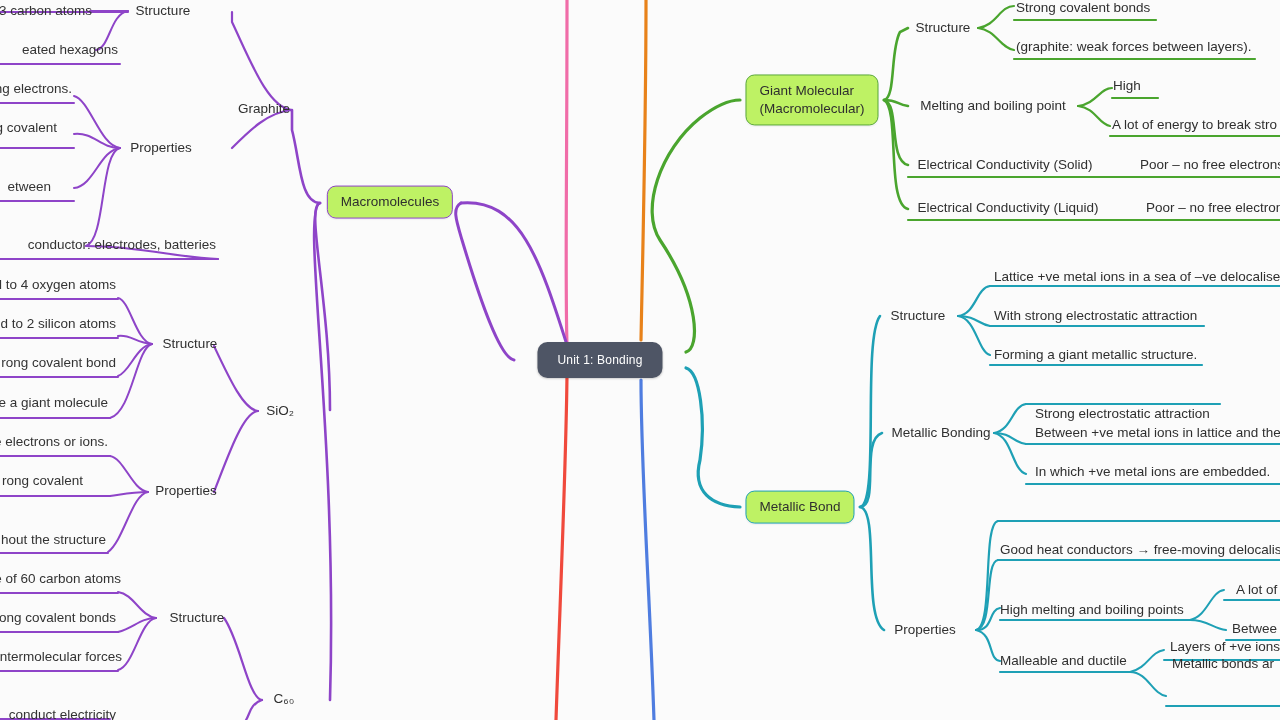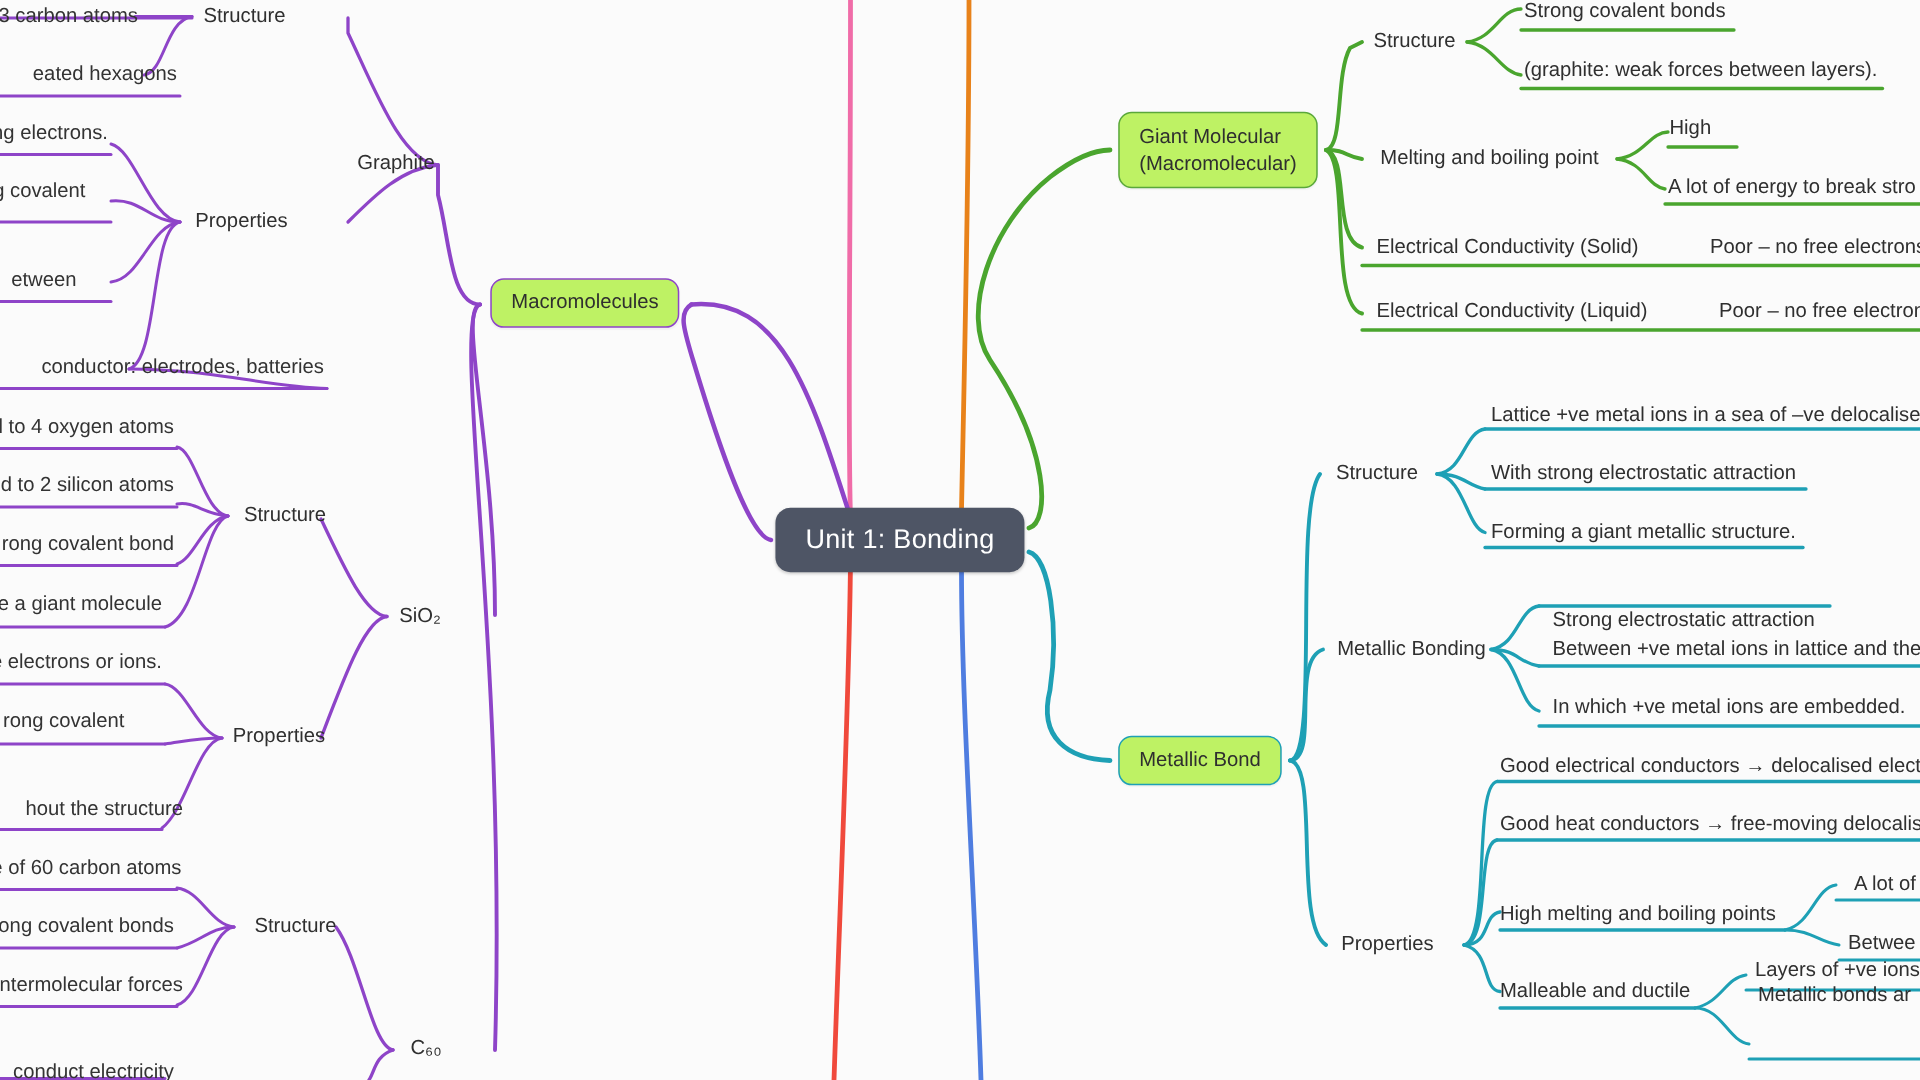--- a/index.html
+++ b/index.html
@@ -32,21 +32,21 @@
   .rounded.purple{border-color:#8e44c8;}
   .rounded.green{border-color:#5aa83a;}
   .rounded.teal{border-color:#1ea0b5;}
 
   .root{
     position:absolute;
     background:#4e5565;
     color:#ffffff;
     border-radius:10px;
     padding:11px 20px;
-    font-size:18px;
+    font-size:12px;
     letter-spacing:.2px;
     box-shadow:0 1px 2px rgba(0,0,0,.18);
   }
   .ctr{transform:translate(-50%,-50%);}
   .midL{transform:translate(-100%,-50%);}   
   .midR{transform:translate(0,-50%);}
 </style>
 </head>
 <body>
 
@@ -194,21 +194,21 @@
   <div class="node ctr" style="left:190px;top:344px;">Structure</div>
   <div class="node ctr" style="left:186px;top:491px;">Properties</div>
 
   <div class="node leaf midL" style="left:116px;top:285px;">d to 4 oxygen atoms</div>
   <div class="node leaf midL" style="left:116px;top:324px;">d to 2 silicon atoms</div>
   <div class="node leaf midL" style="left:116px;top:363px;">rong covalent bond</div>
   <div class="node leaf midL" style="left:108px;top:403px;">ke a giant molecule</div>
 
   <div class="node leaf midL" style="left:108px;top:442px;">e electrons or ions.</div>
   <div class="node leaf midL" style="left:83px;top:481px;">rong covalent</div>
-  <div class="node leaf midL" style="left:106px;top:540px;margin-left:16px;">hout the structure</div>
+  <div class="node leaf midL" style="left:106px;top:540px;">hout the structure</div>
 
   <div class="node ctr" style="left:284px;top:699px;">C₆₀</div>
   <div class="node ctr" style="left:197px;top:618px;">Structure</div>
   <div class="node leaf midL" style="left:121px;top:579px;">e of 60 carbon atoms</div>
   <div class="node leaf midL" style="left:116px;top:618px;">rong covalent bonds</div>
   <div class="node leaf midL" style="left:122px;top:657px;">ntermolecular forces</div>
   <div class="node leaf midL" style="left:116px;top:715px;">conduct electricity</div>
 
   <div class="node rounded green ctr" style="left:812px;top:100px;line-height:1.3;">
     <div>Giant Molecular</div>
@@ -235,21 +235,20 @@
   <div class="node midR" style="left:994px;top:277px;">Lattice +ve metal ions in a sea of –ve delocalised</div>
   <div class="node midR" style="left:994px;top:316px;">With strong electrostatic attraction</div>
   <div class="node midR" style="left:994px;top:355px;">Forming a giant metallic structure.</div>
 
   <div class="node ctr" style="left:941px;top:433px;">Metallic Bonding</div>
   <div class="node midR" style="left:1035px;top:414px;">Strong electrostatic attraction</div>
   <div class="node midR" style="left:1035px;top:433px;">Between +ve metal ions in lattice and the</div>
   <div class="node midR" style="left:1035px;top:472px;">In which +ve metal ions are embedded.</div>
 
   <div class="node ctr" style="left:925px;top:630px;">Properties</div>
-  <div class="node midR" style="left:1000px;top:511px;">Good electrical conductors → delocalised elect</div>
   <div class="node midR" style="left:1000px;top:550px;">Good heat conductors → free-moving delocalis</div>
   <div class="node midR" style="left:1000px;top:610px;">High melting and boiling points</div>
   <div class="node midR" style="left:1000px;top:661px;">Malleable and ductile</div>
 
   <div class="node midR" style="left:1236px;top:590px;">A lot of</div>
   <div class="node midR" style="left:1232px;top:629px;">Betwee</div>
   <div class="node midR" style="left:1170px;top:611px;margin-top:36px;">Layers of +ve ions</div>
   <div class="node midR" style="left:1172px;top:664px;">Metallic bonds ar</div>
 
 </div>

